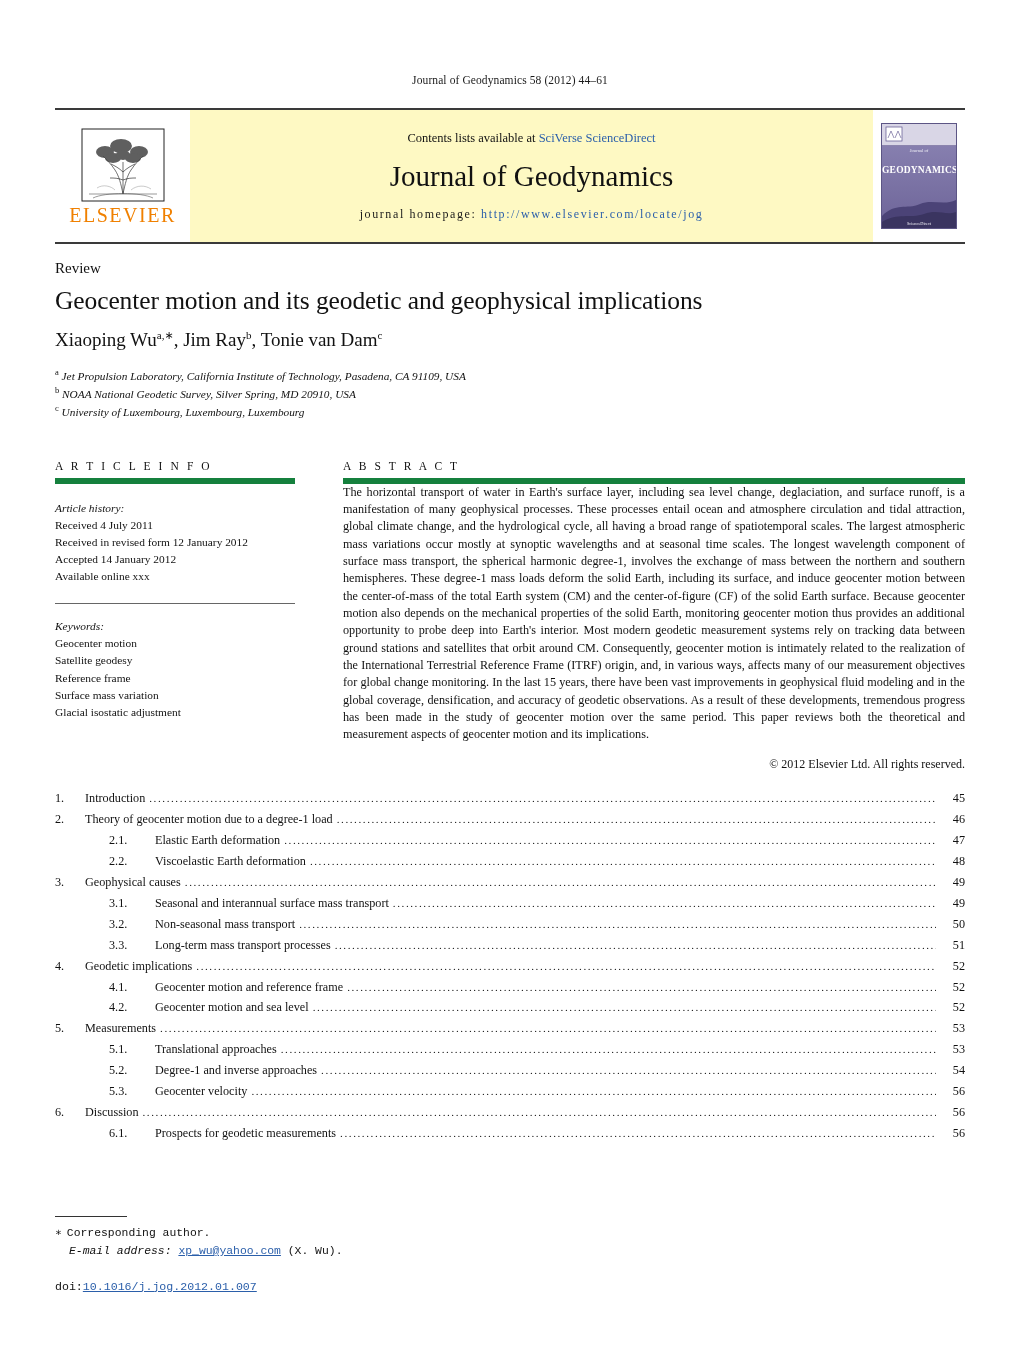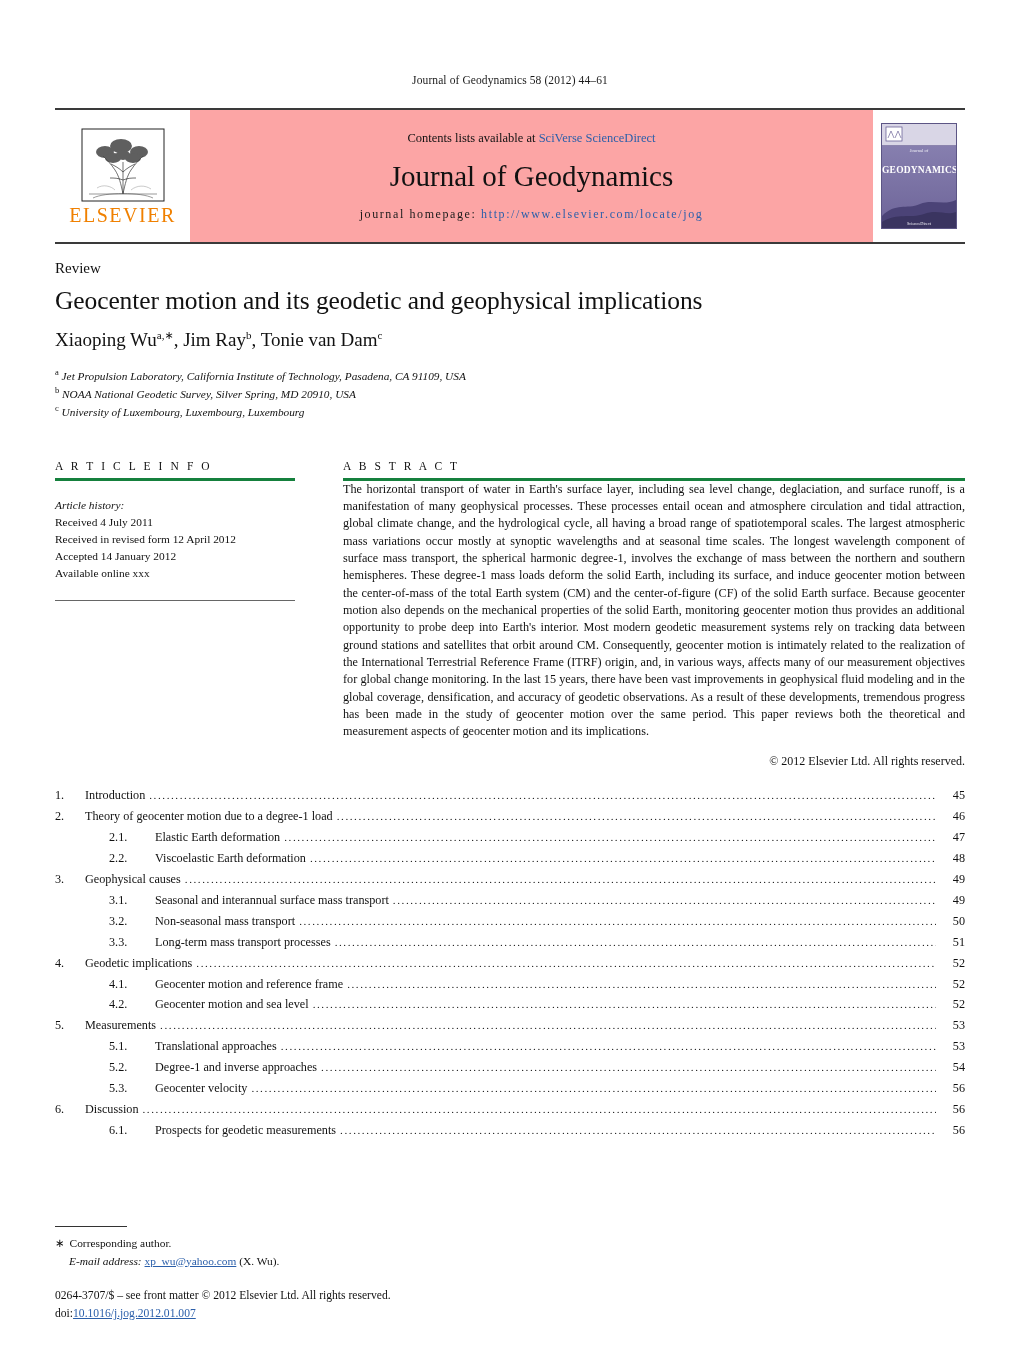--- a/index.html
+++ b/index.html
@@ -57,21 +57,21 @@
   .elsevier-word {
     font-family: "Liberation Serif", serif;
     font-size: 20px;
     letter-spacing: 1.5px;
     color: #f08000;
     margin-top: 2px;
     font-weight: normal;
   }
   .banner-center {
     flex: 1;
-    background: #fca5a5;
+    background: #fef9c3;
     display: flex;
     flex-direction: column;
     align-items: center;
     justify-content: center;
     padding: 6px 0;
   }
   .contents-line {
     font-size: 12.5px;
     color: #111;
     margin-bottom: 10px;
@@ -194,21 +194,21 @@
     width: 240px;
   }
   .col-abstract {
     flex: 1;
   }
   .sec-head {
     font-size: 11.5px;
     letter-spacing: 2.6px;
     color: #111;
     padding-bottom: 6px;
-    border-bottom: 3px solid #15803d;
+    border-bottom: 6px solid #15803d;
   }
   .history {
     margin-top: 16px;
     font-size: 11.4px;
     line-height: 1.5;
     color: #111;
   }
   .history .lbl {
     font-style: italic;
   }
@@ -281,21 +281,22 @@
     width: 26px;
     text-align: right;
     flex: none;
   }
 
   
   .footer {
     position: absolute;
     left: 55px;
     right: 55px;
-    bottom: 37px;
+    bottom: 64px;
+    font-family: Liberation Mono, monospace;
   }
   .footer-rule {
     width: 72px;
     border-top: 1px solid #333;
     margin-bottom: 8px;
   }
   .corresp {
     font-size: 11.4px;
     line-height: 1.55;
     color: #111;
@@ -410,25 +411,33 @@
     <div><sup>c</sup> <span>University of Luxembourg, Luxembourg, Luxembourg</span></div>
   </div>
 
   <div class="info-abstract">
 
     <div class="col-info">
       <div class="sec-head">A R T I C L E    I N F O</div>
       <div class="history">
         <div class="lbl">Article history:</div>
         <div>Received 4 July 2011</div>
-        <div>Received in revised form 12 April 2012</div>
+        <div>Received in revised form 12 January 2012</div>
         <div>Accepted 14 January 2012</div>
         <div>Available online xxx</div>
       </div>
       <div class="rule-short"></div>
+      <div class="keywords">
+        <div class="lbl">Keywords:</div>
+        <div>Geocenter motion</div>
+        <div>Satellite geodesy</div>
+        <div>Reference frame</div>
+        <div>Surface mass variation</div>
+        <div>Glacial isostatic adjustment</div>
+      </div>
     </div>
 
     <div class="col-abstract">
       <div class="sec-head">A B S T R A C T</div>
       <div class="abstract-body">The horizontal transport of water in Earth's surface layer, including sea level change, deglaciation, and surface runoff, is a manifestation of many geophysical processes. These processes entail ocean and atmosphere circulation and tidal attraction, global climate change, and the hydrological cycle, all having a broad range of spatiotemporal scales. The largest atmospheric mass variations occur mostly at synoptic wavelengths and at seasonal time scales. The longest wavelength component of surface mass transport, the spherical harmonic degree-1, involves the exchange of mass between the northern and southern hemispheres. These degree-1 mass loads deform the solid Earth, including its surface, and induce geocenter motion between the center-of-mass of the total Earth system (CM) and the center-of-figure (CF) of the solid Earth surface. Because geocenter motion also depends on the mechanical properties of the solid Earth, monitoring geocenter motion thus provides an additional opportunity to probe deep into Earth's interior. Most modern geodetic measurement systems rely on tracking data between ground stations and satellites that orbit around CM. Consequently, geocenter motion is intimately related to the realization of the International Terrestrial Reference Frame (ITRF) origin, and, in various ways, affects many of our measurement objectives for global change monitoring. In the last 15 years, there have been vast improvements in geophysical fluid modeling and in the global coverage, densification, and accuracy of geodetic observations. As a result of these developments, tremendous progress has been made in the study of geocenter motion over the same period. This paper reviews both the theoretical and measurement aspects of geocenter motion and its implications.</div>
       <div class="copyright">© 2012 Elsevier Ltd. All rights reserved.</div>
     </div>
   </div>
 
   <div class="toc">
@@ -557,18 +566,17 @@
     <div class="footer-rule"></div>
     <div class="corresp">
       <span class="star">∗</span><span>Corresponding author.</span>
     </div>
     <div class="corresp email-line">
       <span class="lbl">E-mail address:</span>
       <span class="email-link">xp_wu@yahoo.com</span>
       <span>(X. Wu).</span>
     </div>
     <div class="issn-block">
-      <div>0264-3707/$ – see front matter © 2012 Elsevier Ltd. All rights reserved.</div>
       <div><span>doi:</span><span class="doi-link">10.1016/j.jog.2012.01.007</span></div>
     </div>
   </div>
 
 </div>
 
 </body></html>

